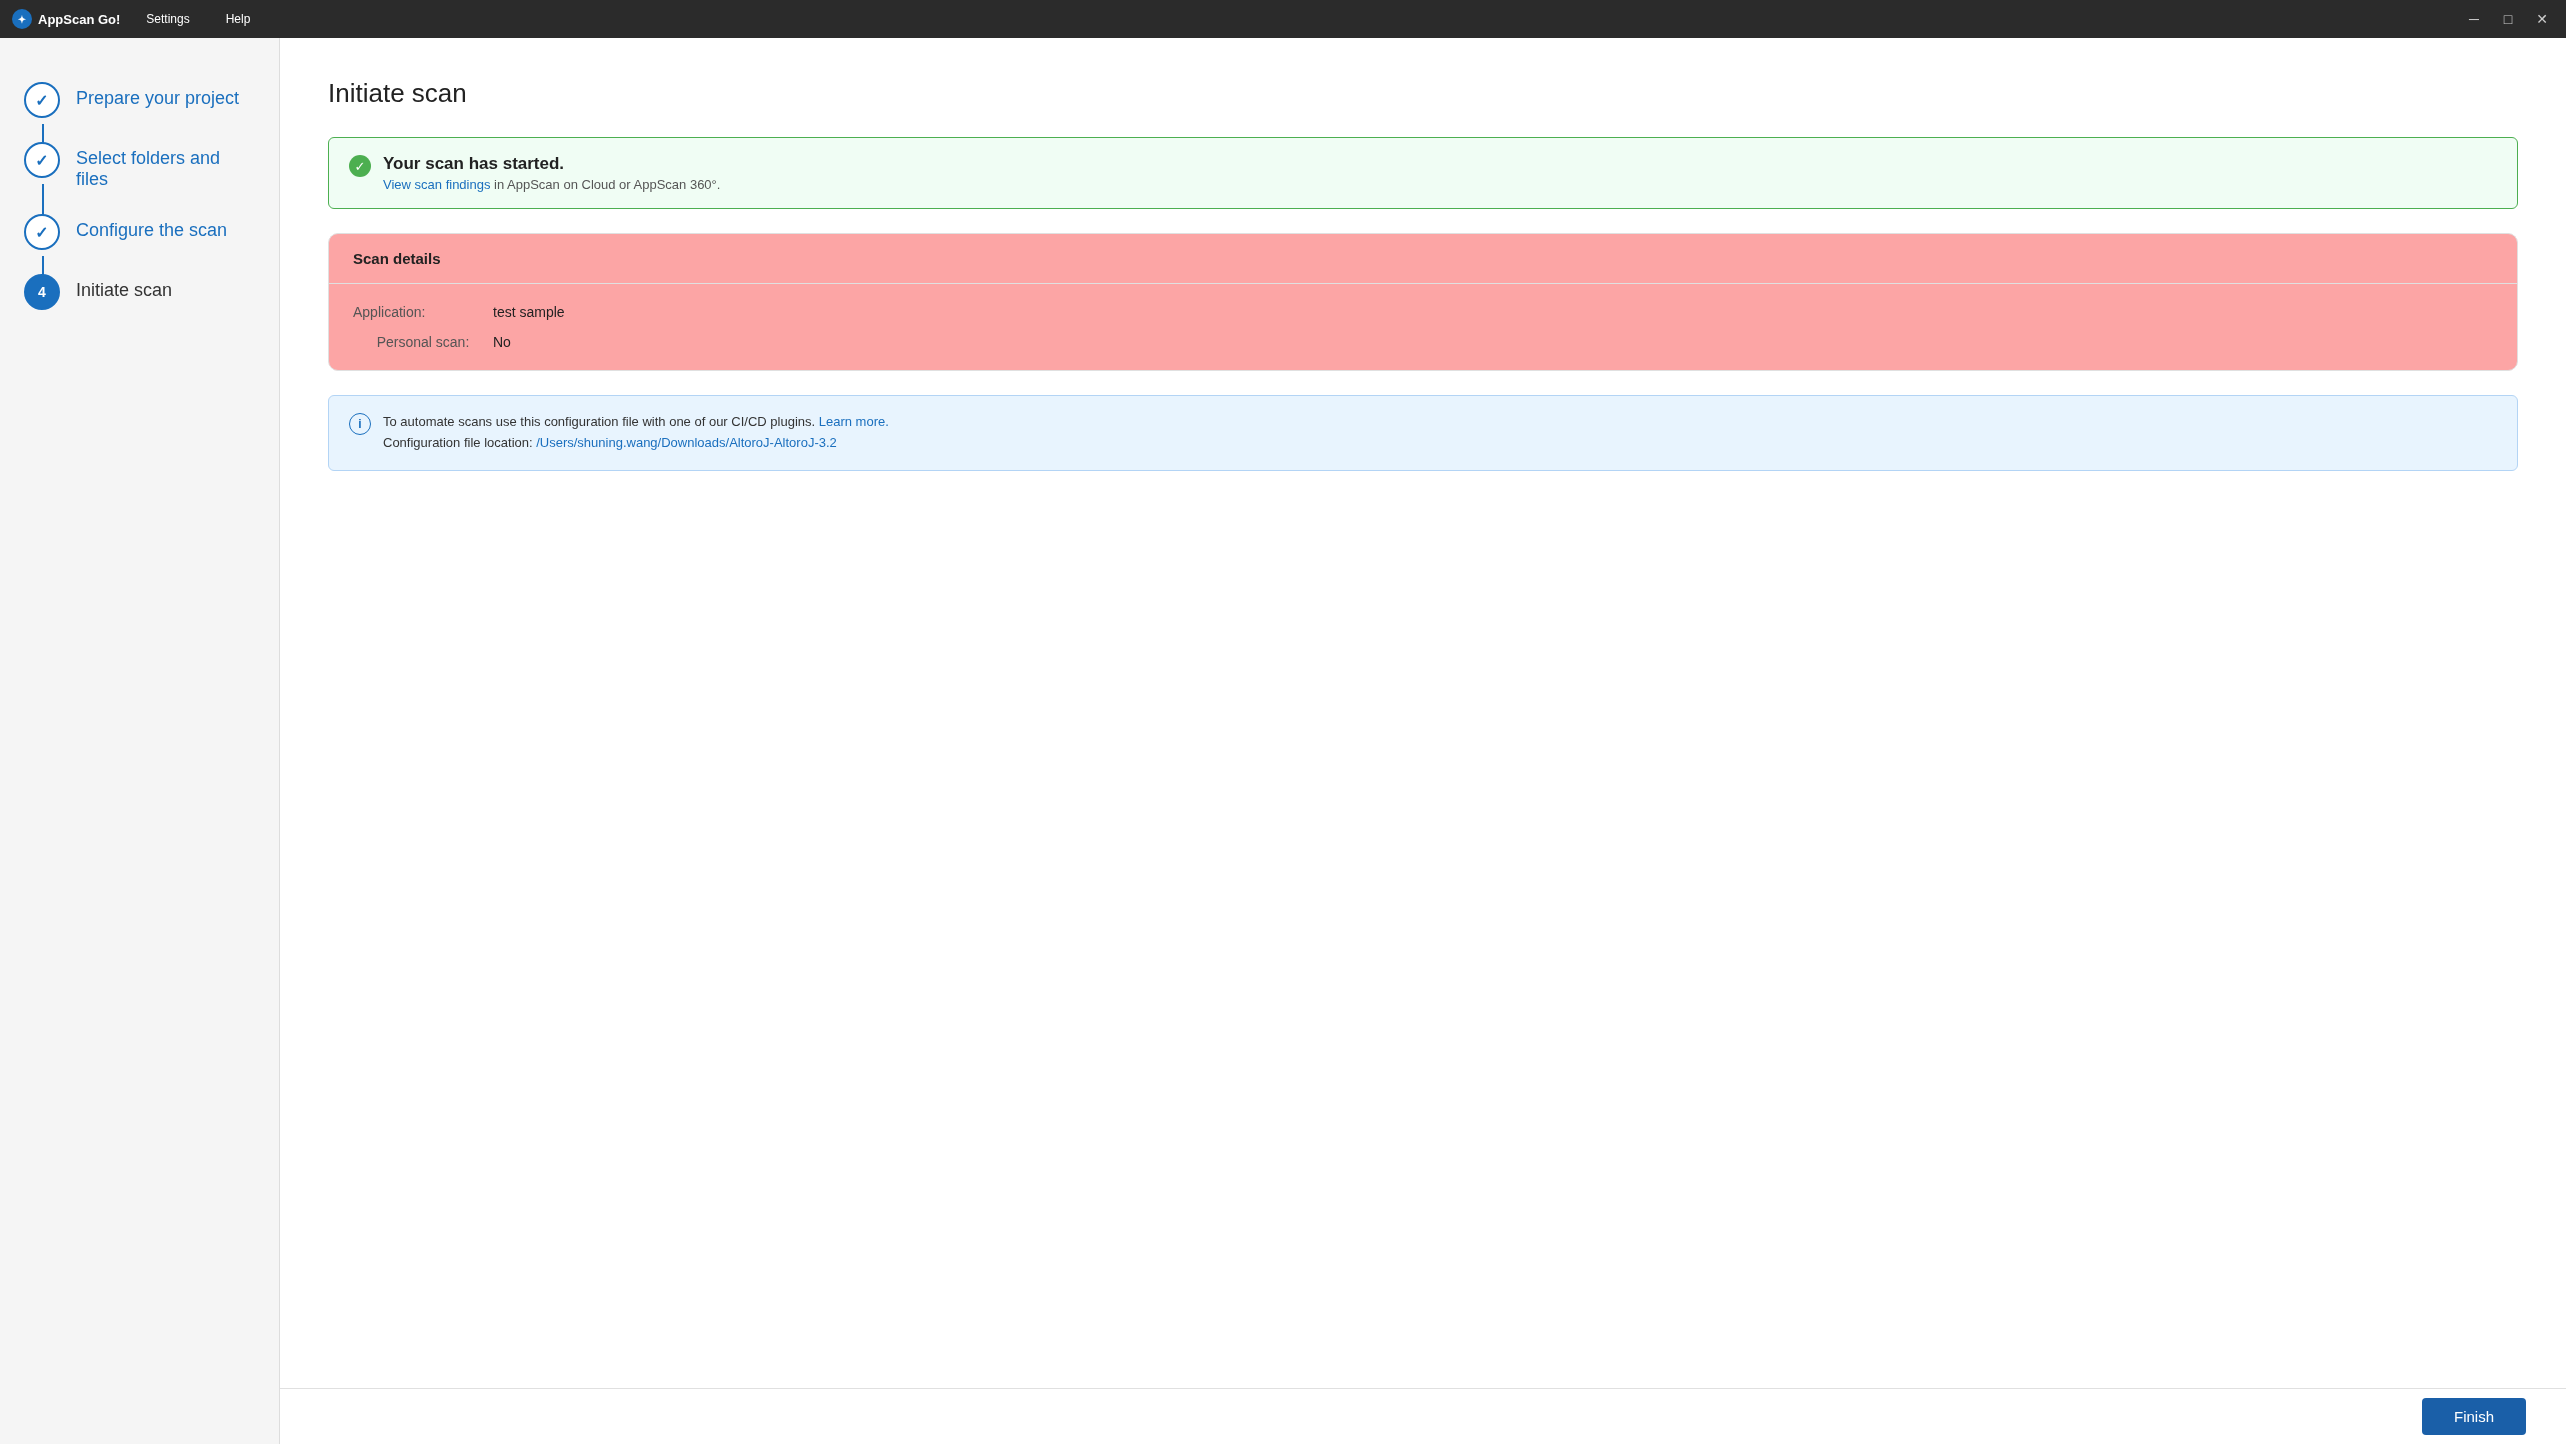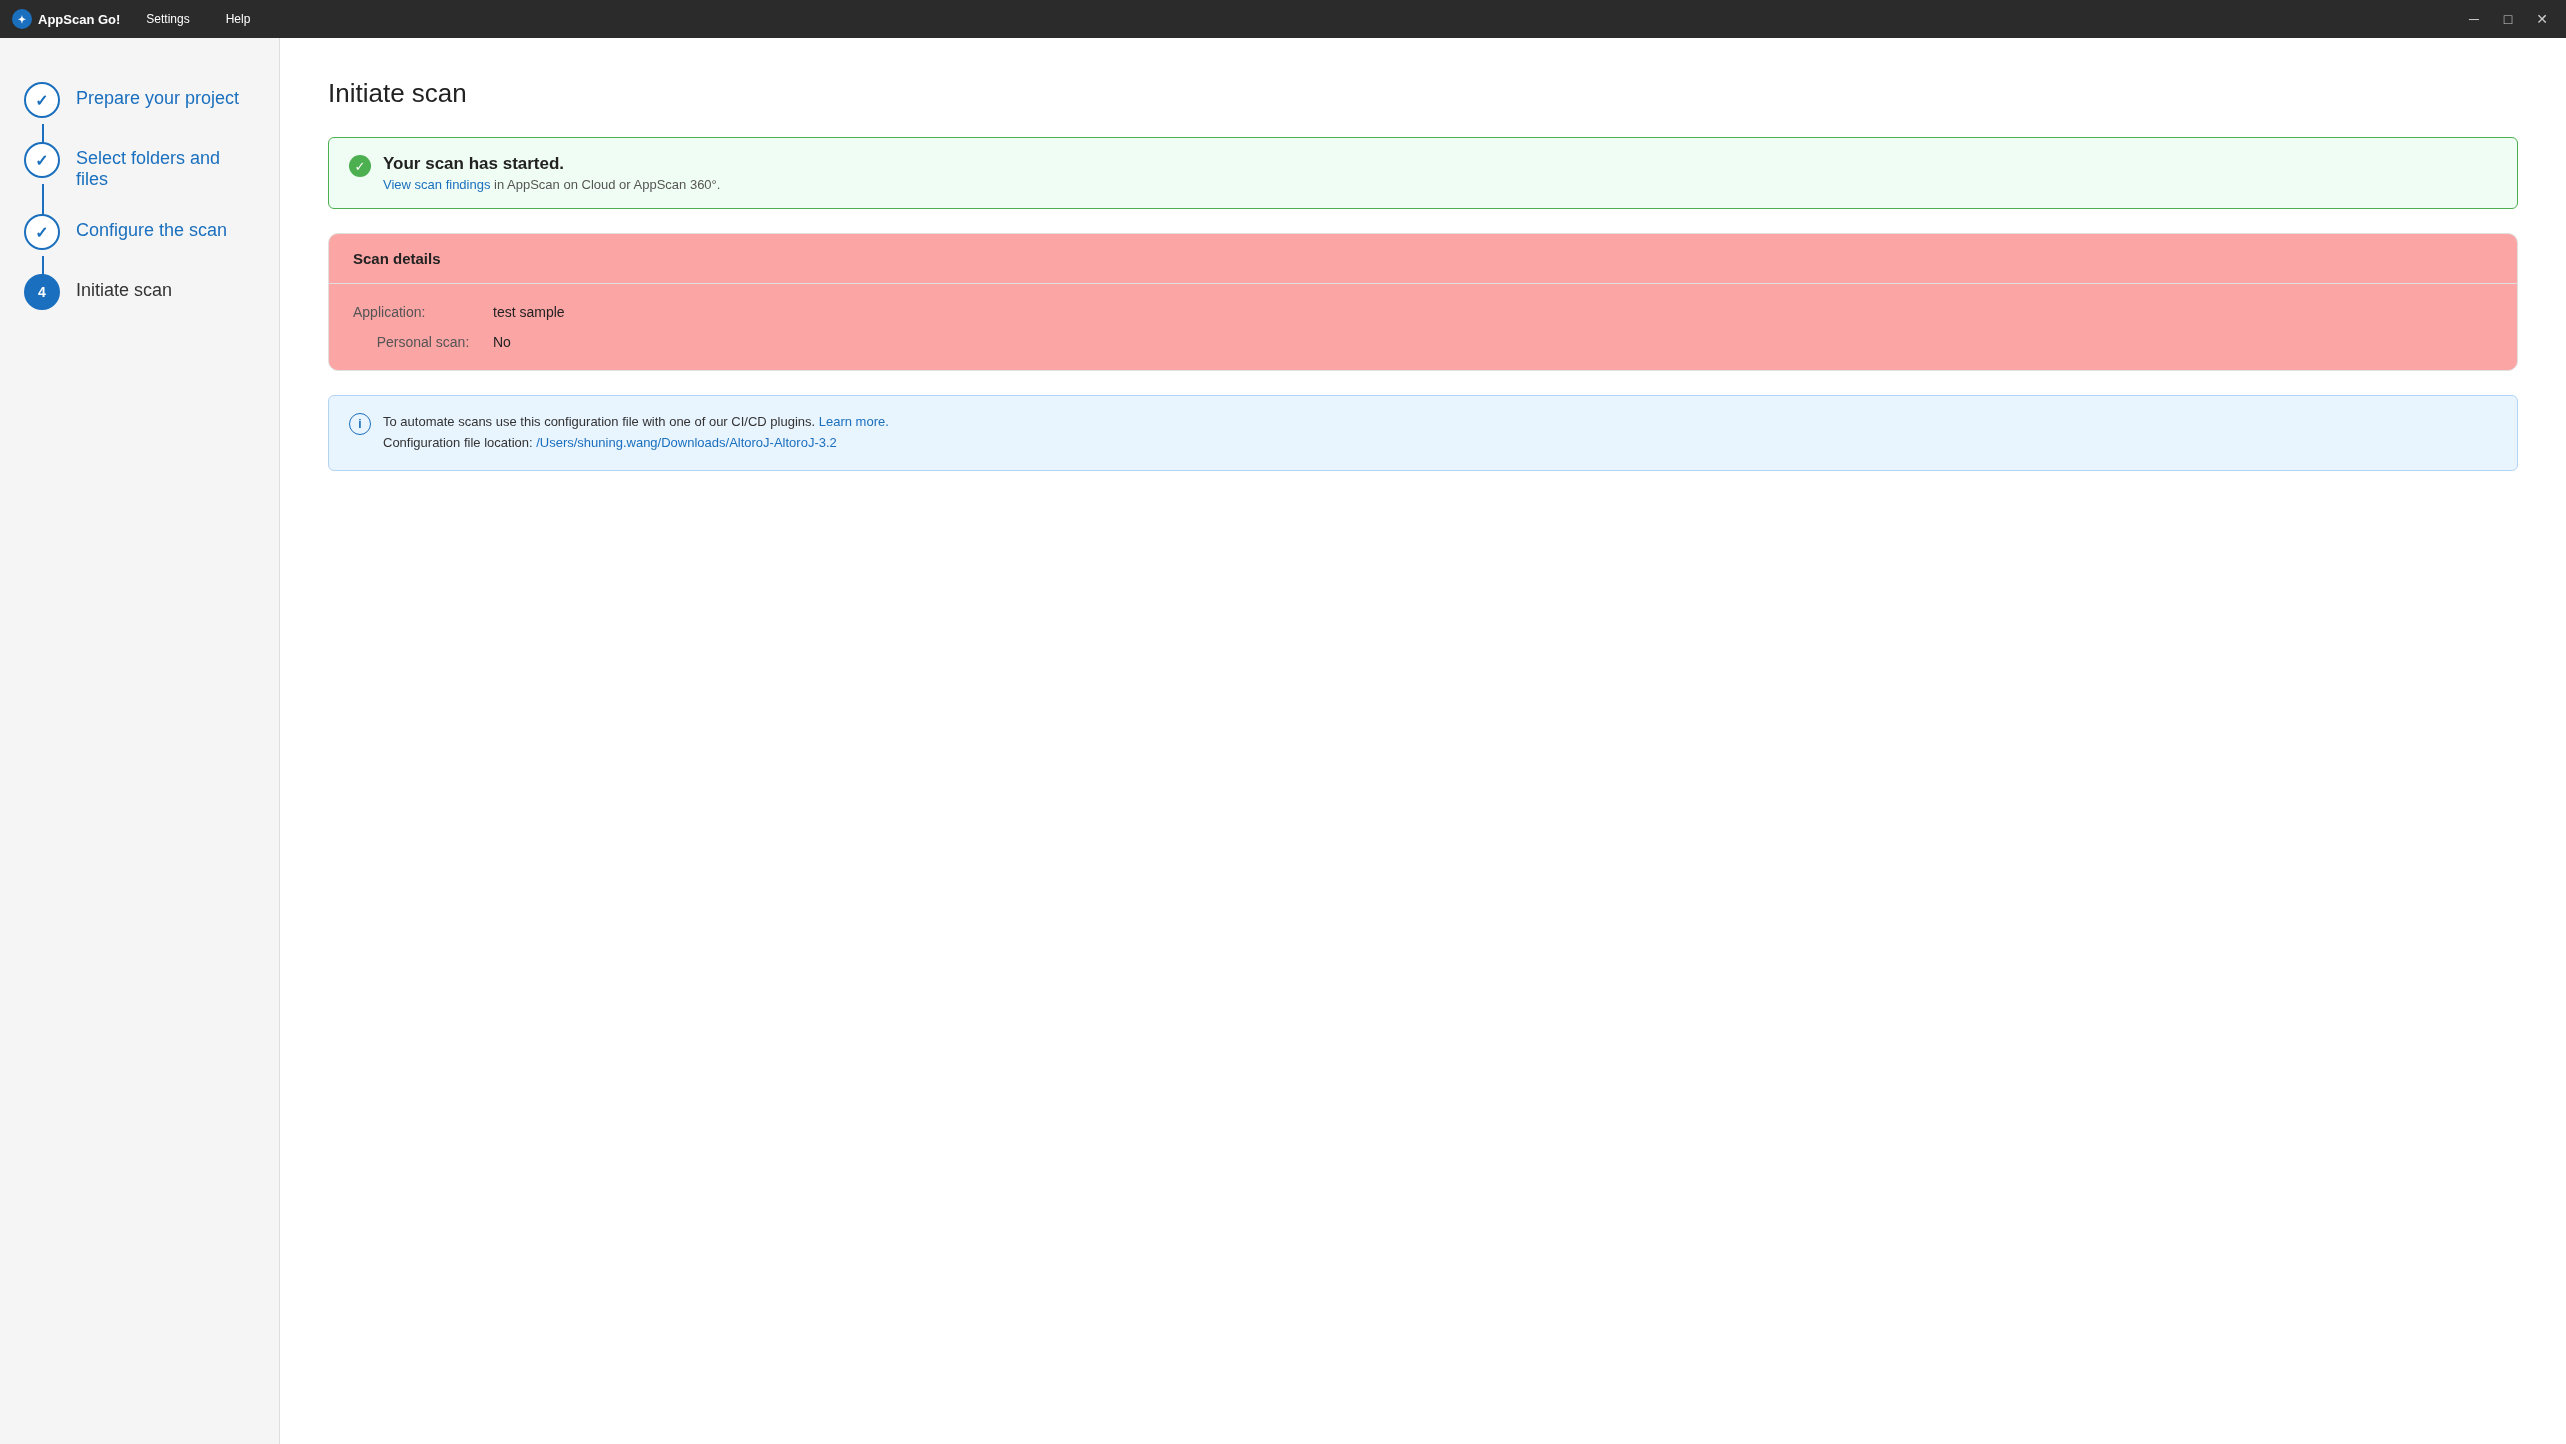--- a/index.html
+++ b/index.html
@@ -376,15 +376,18 @@
             <span>To automate scans use this configuration file with one of our CI/CD plugins. </span><a class="link">Learn more.</a>
           </div>
           <div>
             <span>Configuration file location: </span><a class="link">/Users/shuning.wang/Downloads/AltoroJ-AltoroJ-3.2</a>
           </div>
         </div>
       </div>
 
     </div>
 
+    <div class="footer">
+      <button class="btn-finish">Finish</button>
+    </div>
   </div>
 
 </div>
 
 </body></html>

